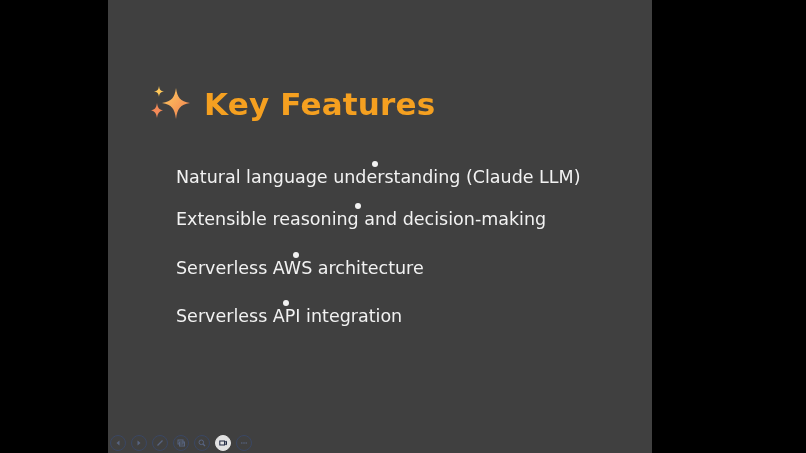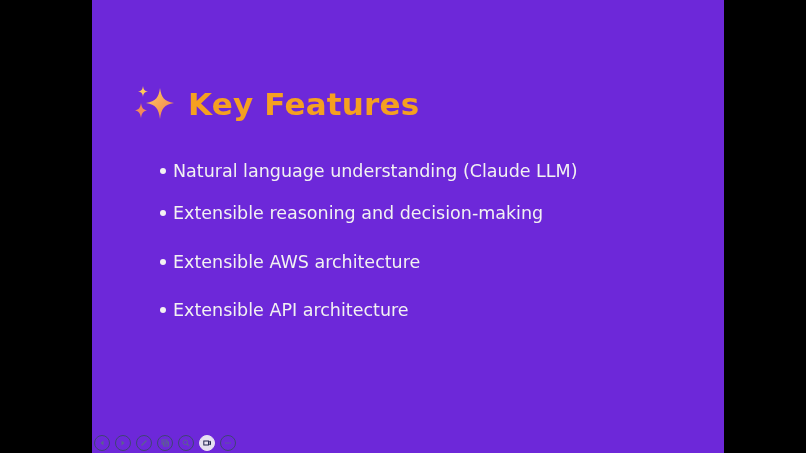--- a/index.html
+++ b/index.html
@@ -1,37 +1,37 @@
 <!DOCTYPE html>
 <html><head>
 <meta charset="utf-8">
 <style>
   html, body { margin: 0; padding: 0; }
   body {
     width: 806px; height: 453px; background: #000000; position: relative;
     overflow: hidden; font-family: "Liberation Sans", sans-serif;
   }
   .slide {
-    position: absolute; left: 92px; top: 0; width: 632px; height: 453px;
-    background: #6d28d9;
+    position: absolute; left: 108px; top: 0; width: 544px; height: 453px;
+    background: #404040;
   }
   .title-row {
     position: absolute; left: 42px; top: 84px; height: 40px;
     display: flex; align-items: center;
   }
   .sparkle { width: 42px; height: 40px; margin-right: 12px; }
   .title {
     color: #f5a020; font-size: 31px; font-weight: bold; letter-spacing: 0.2px;
     font-family: "DejaVu Sans", sans-serif;
   }
   .bullets { position: absolute; left: 68px; top: 0; }
   .bullet {
     position: absolute; left: 0; white-space: nowrap;
     color: #f2f2f2; font-size: 17.5px; font-family: "DejaVu Sans", sans-serif;
-    display: flex; align-items: center;
+    display: flex; align-items: center; flex-direction: column;
   }
   .dot { width: 6px; height: 6px; border-radius: 50%; background: #f2f2f2; margin-right: 7px; }
   .toolbar {
     position: absolute; left: 2px; bottom: 2px; display: flex; gap: 5px;
   }
   .tb-btn {
     width: 14px; height: 14px; border-radius: 50%;
     border: 1px solid #3a4868; display: flex; align-items: center; justify-content: center;
     opacity: 0.9;
   }
@@ -61,25 +61,25 @@
     <div class="bullet" style="top:161px">
       <span class="dot"></span>
       <span>Natural language understanding (Claude LLM)</span>
     </div>
     <div class="bullet" style="top:203px">
       <span class="dot"></span>
       <span>Extensible reasoning and decision-making</span>
     </div>
     <div class="bullet" style="top:252px">
       <span class="dot"></span>
-      <span>Extensible AWS architecture</span>
+      <span>Serverless AWS architecture</span>
     </div>
     <div class="bullet" style="top:300px">
       <span class="dot"></span>
-      <span>Extensible API architecture</span>
+      <span>Serverless API integration</span>
     </div>
   </div>
 
   <div class="toolbar">
     <div class="tb-btn">
       <svg viewBox="0 0 10 10">
           <path d="M6.5 2.5 L3.5 5 L6.5 7.5 Z" fill="#5a6888"></path>
         </svg>
     </div>
     <div class="tb-btn">

